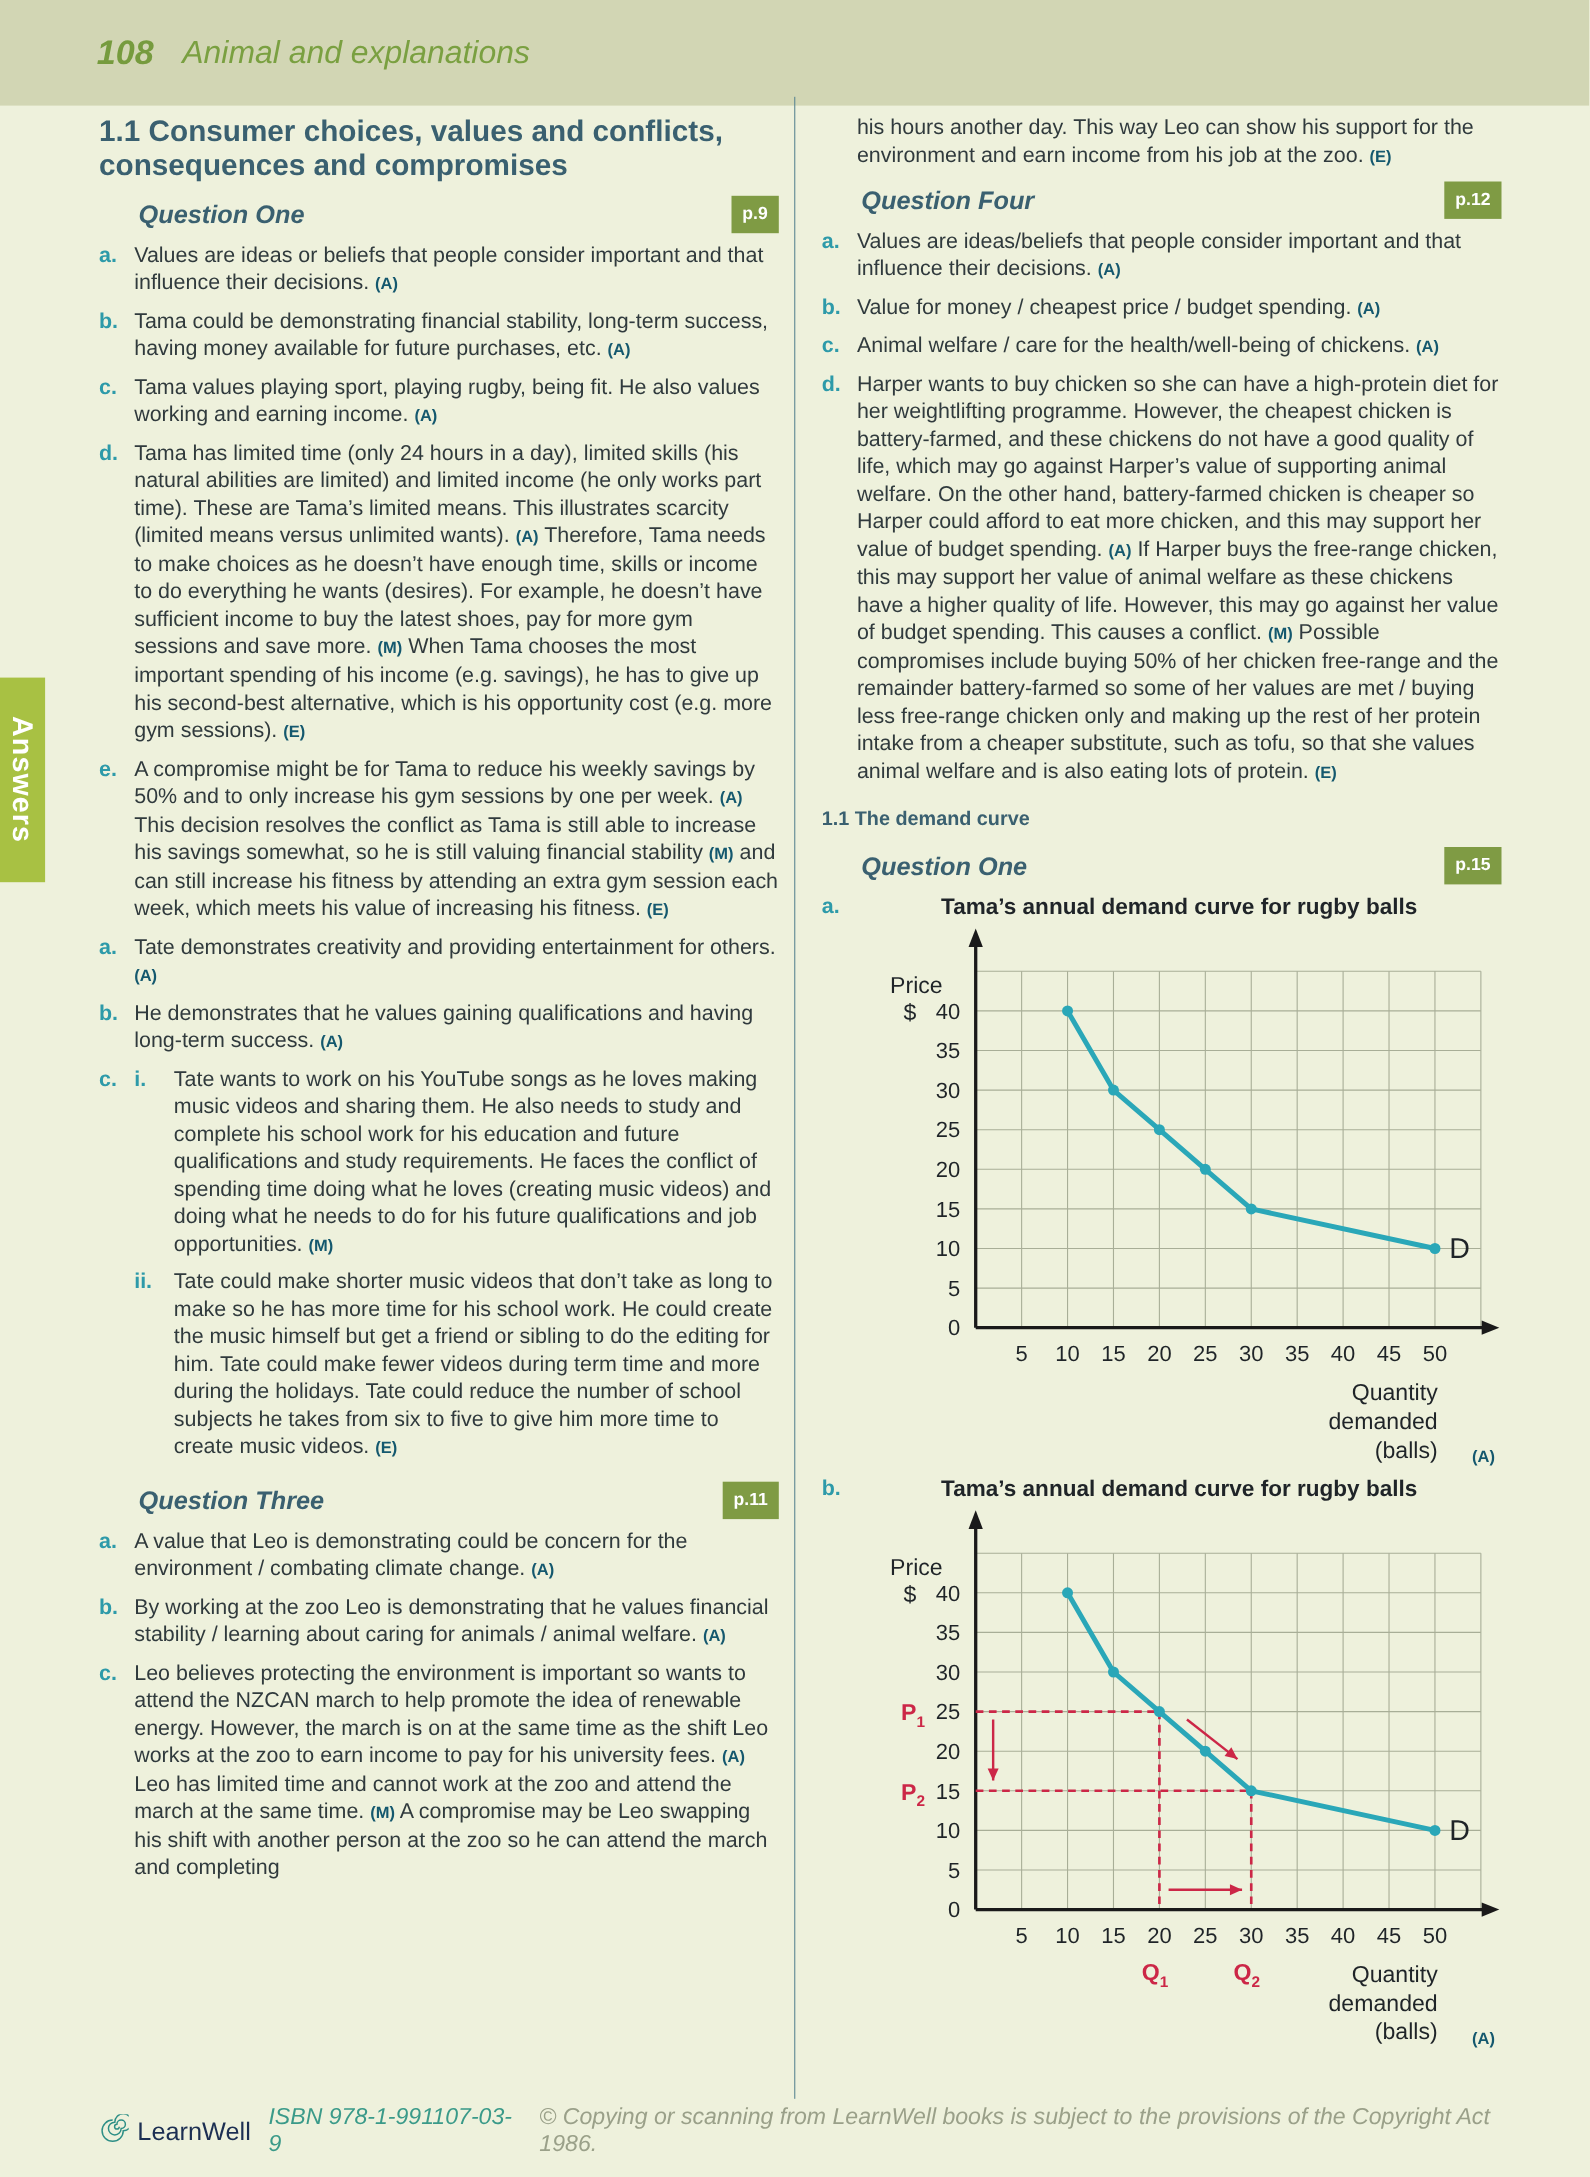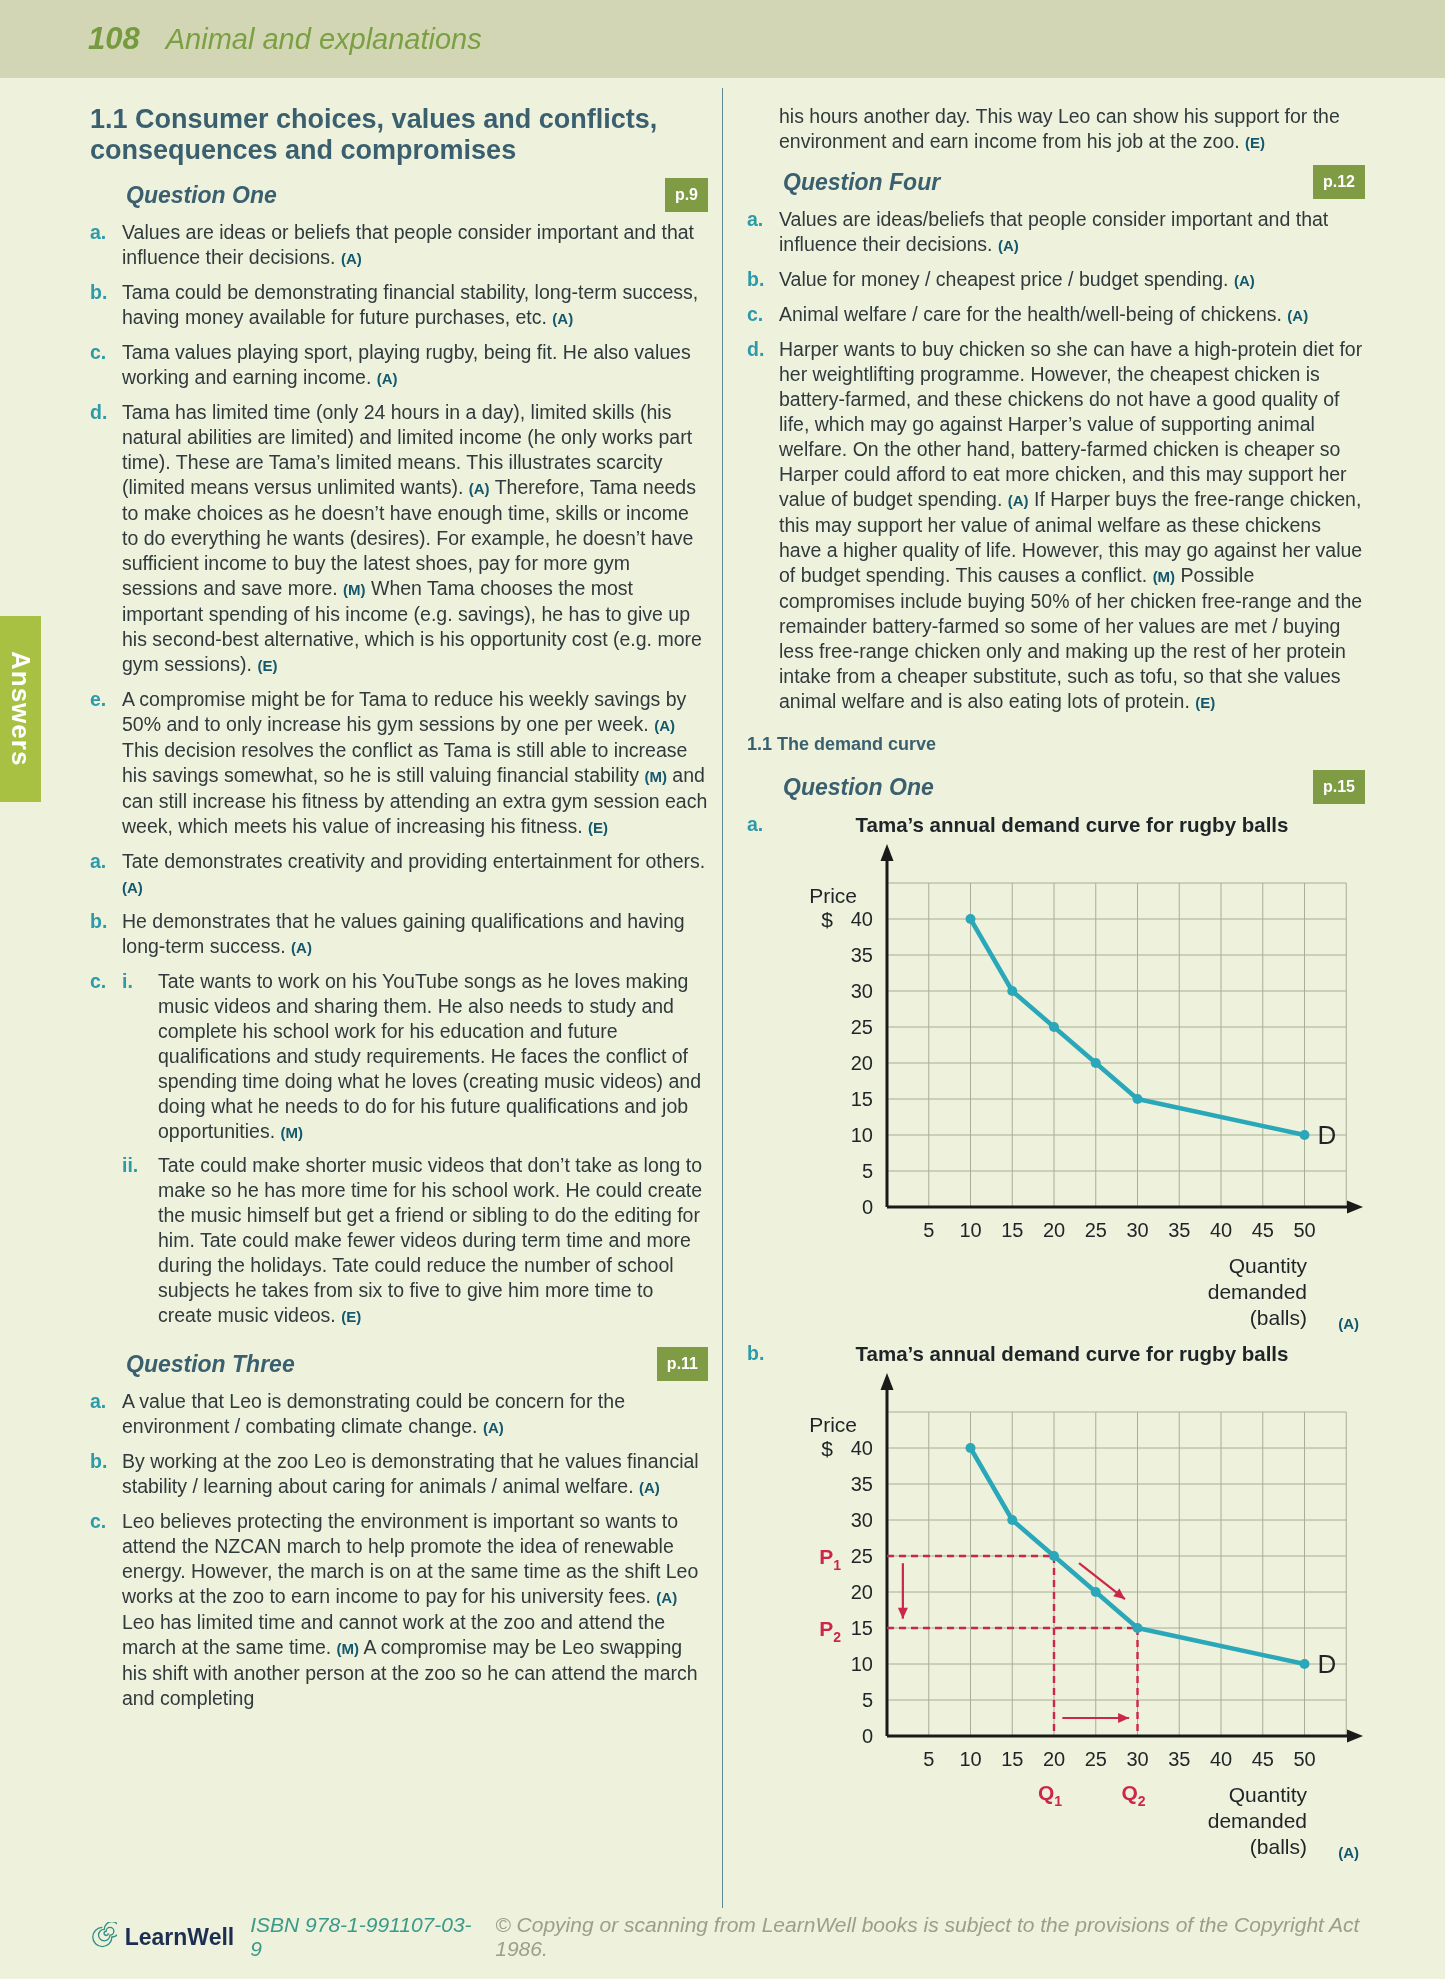--- a/index.html
+++ b/index.html
@@ -1,19 +1,19 @@
 <!DOCTYPE html>
 <html><head>
 <meta charset="utf-8">
 <style>
   html,body{margin:0;padding:0;background:#eef1dc;}
   .page{position:relative;width:1445px;height:1979px;background:#eef1dc;overflow:hidden;
         font-family:"Liberation Sans",sans-serif;color:#303a3d;}
   
-  .hdr{position:absolute;top:0;left:0;width:100%;height:78px;background:#d2d6b4;
+  .hdr{position:absolute;top:0;left:0;width:100%;height:96px;background:#d2d6b4;
        display:flex;align-items:center;}
   .hdr .pnum{margin-left:88px;font-size:31px;font-weight:bold;font-style:italic;color:#769b3e;}
   .hdr .htitle{margin-left:26px;font-size:29px;font-style:italic;color:#7aa041;}
   
   .tab{position:absolute;left:0;top:616px;width:41px;height:186px;background:#a8c143;
        display:flex;align-items:center;justify-content:center;}
   .tab span{writing-mode:vertical-rl;color:#ffffff;font-weight:bold;font-size:26px;letter-spacing:1px;}
   
   .divider{position:absolute;left:722px;top:88px;width:1px;height:1820px;background:#5d8793;}
   .col{position:absolute;top:104px;width:618px;font-size:19.5px;line-height:25px;}
@@ -32,21 +32,21 @@
   .tg{color:#14586e;font-weight:bold;font-size:15px;}
   
   .chart-item{margin-top:4px;}
   .chart-trow{display:flex;margin-bottom:2px;}
   .chart-trow .letter{flex:none;width:32px;color:#2d9aa9;font-weight:bold;}
   .chart-trow .ctitle{flex:1;text-align:center;font-weight:bold;font-size:20.5px;color:#1f2428;}
   svg.chart{display:block;}
   svg.chart text{font-family:"Liberation Sans",sans-serif;}
   
   .foot{position:absolute;left:88px;bottom:18px;width:1290px;display:flex;align-items:center;}
-  .foot .brand{font-size:23px;font-weight:bold;color:#1c2f52;margin-left:8px;}
+  .foot .brand{font-size:23px;font-weight:normal;color:#1c2f52;margin-left:8px;}
   .foot .isbn{font-size:21px;font-style:italic;color:#3a9a89;margin-left:16px;}
   .foot .copy{font-size:21px;font-style:italic;color:#9aa089;margin-left:22px;}
 </style>
 </head>
 <body>
 
 <div class="page">
 
   <div class="hdr">
     <span class="pnum">108</span>

